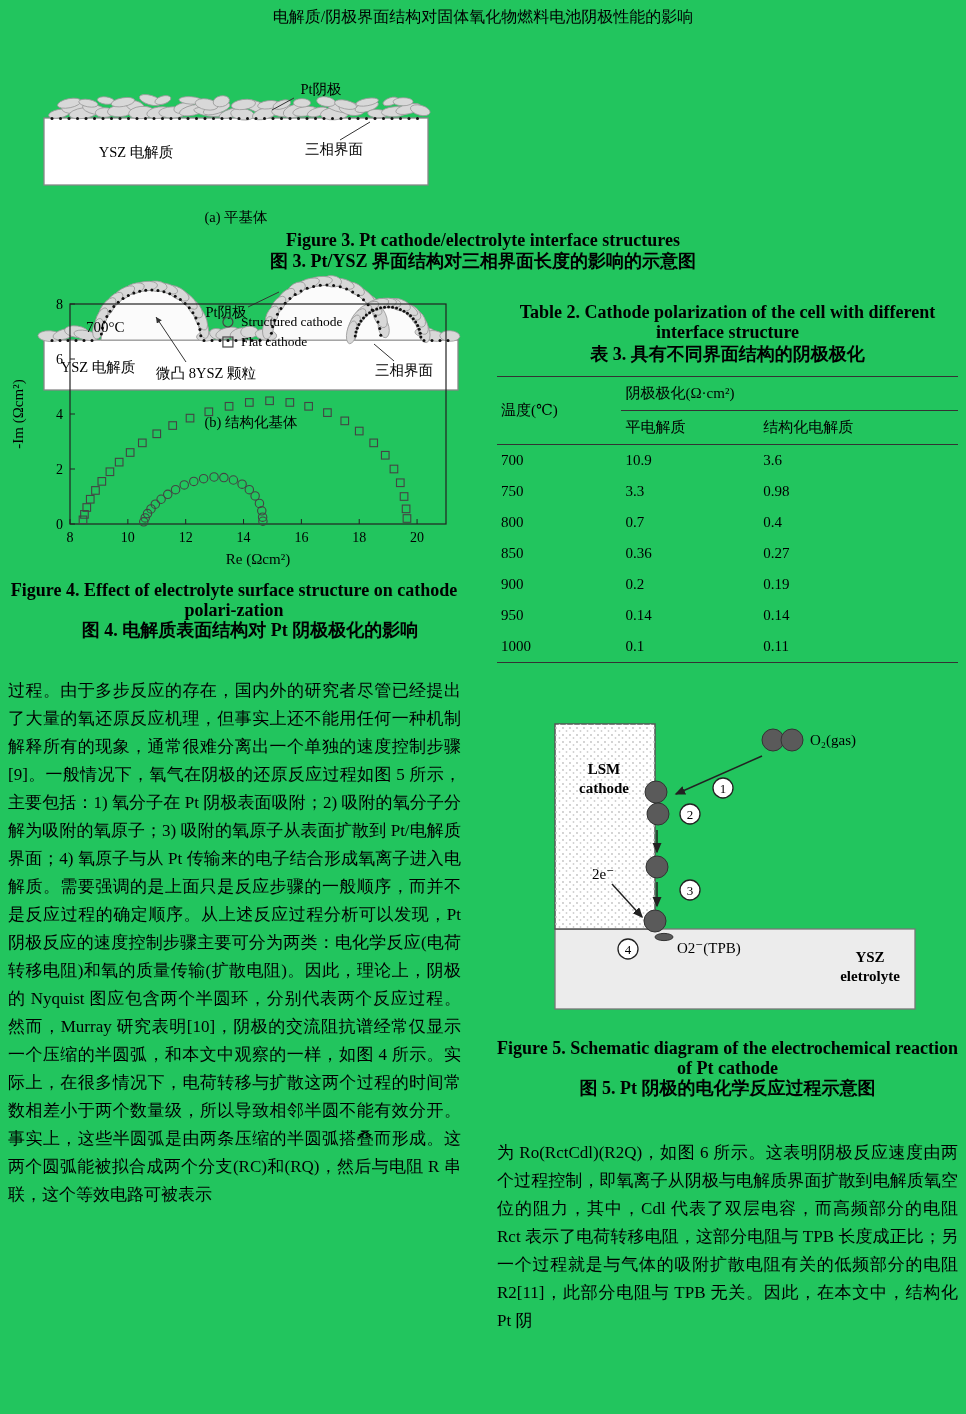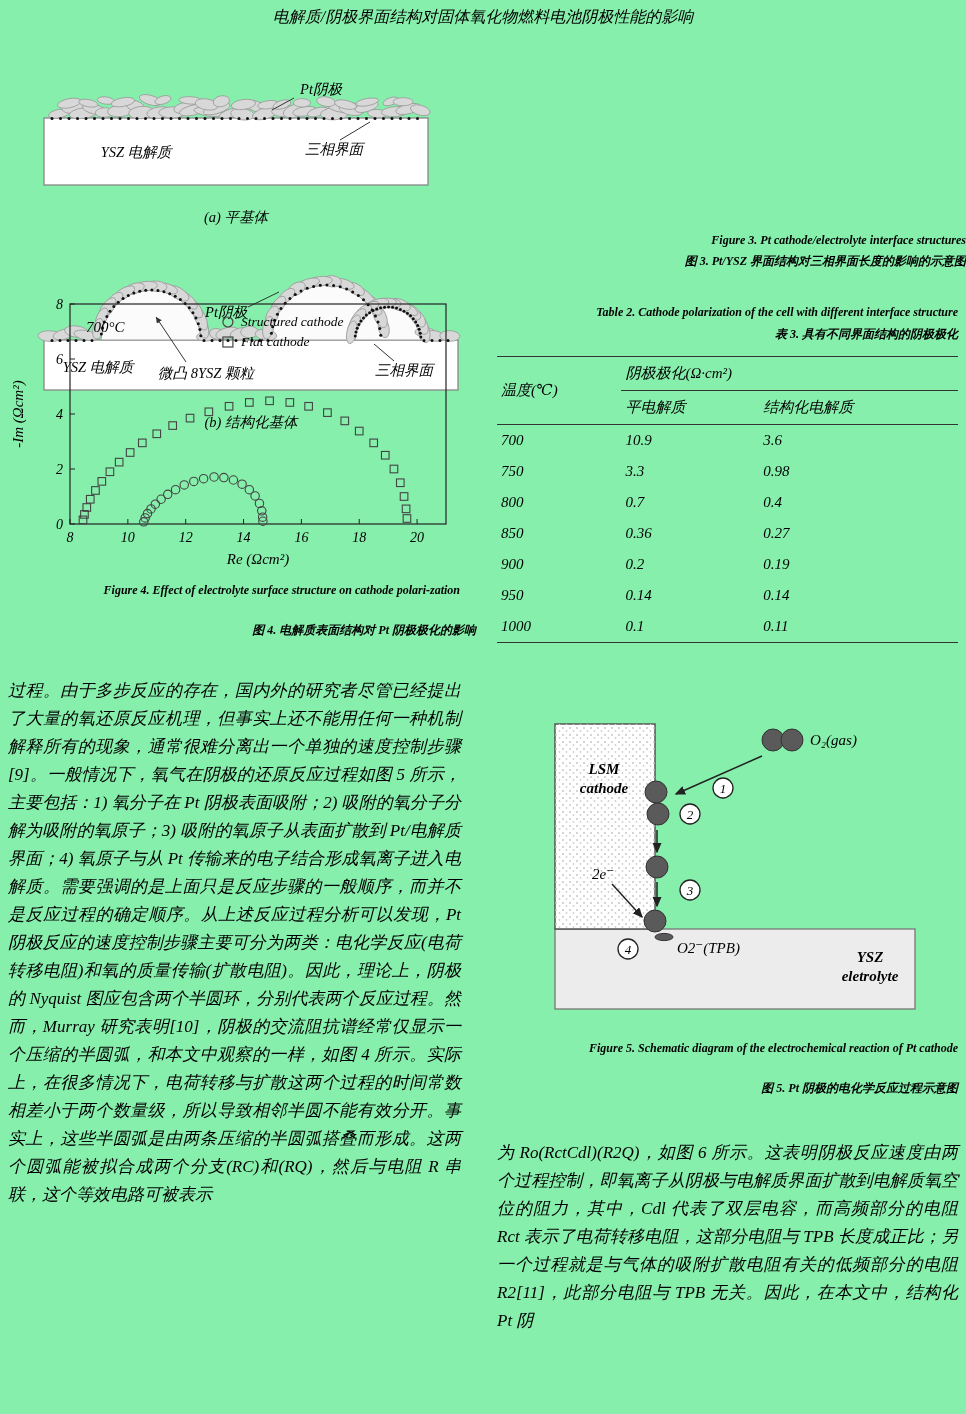--- a/index.html
+++ b/index.html
@@ -1,20 +1,20 @@
 <!DOCTYPE html>
 <html><head>
 <meta charset="utf-8">
 <style>
   html,body{margin:0;padding:0;background:#ffffff;}
   body{font-family:"Liberation Serif","DejaVu Serif",serif;color:#000;}
-  #page{position:relative;width:966px;height:1414px;margin:0 auto;background:#86efac;overflow:hidden;font-style:italic;}
+  #page{position:relative;width:966px;height:1414px;margin:0 auto;background:#22c55e;overflow:hidden;}
   .abs{position:absolute;}
   .center{text-align:center;}
-  .cap{font-weight:bold;font-size:12px;line-height:20px;text-align:right;}
+  .cap{font-weight:bold;font-size:18px;line-height:20px;text-align:center;}
   .para{font-size:17px;line-height:28px;text-align:justify;text-justify:inter-ideograph;margin-top:13px;}
   .panel-cap{font-size:14.5px;text-align:center;margin-top:2px;}
   svg text{font-family:"Liberation Serif","DejaVu Serif",serif;fill:#000;}
   .diag-label{font-size:14.5px;}
   .bold{font-weight:bold;}
   
   #t2{width:100%;border-collapse:collapse;font-size:15px;border-top:1.6px solid #333;border-bottom:1.6px solid #333;}
   #t2 th,#t2 td{font-weight:normal;text-align:left;padding:7px 4px;}
   #t2 th.group{border-bottom:1px solid #333;}
   #t2 tr.sub th{border-bottom:1px solid #333;}

